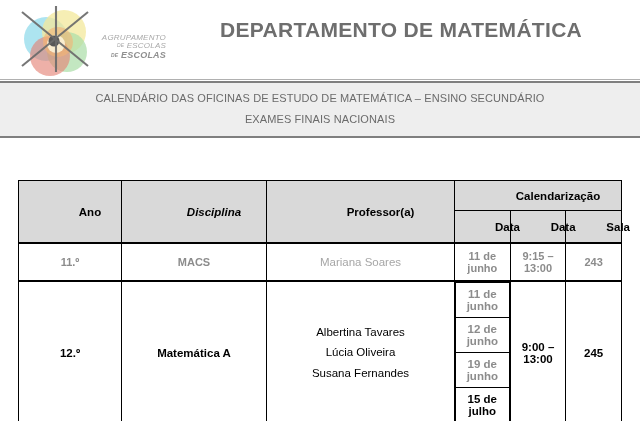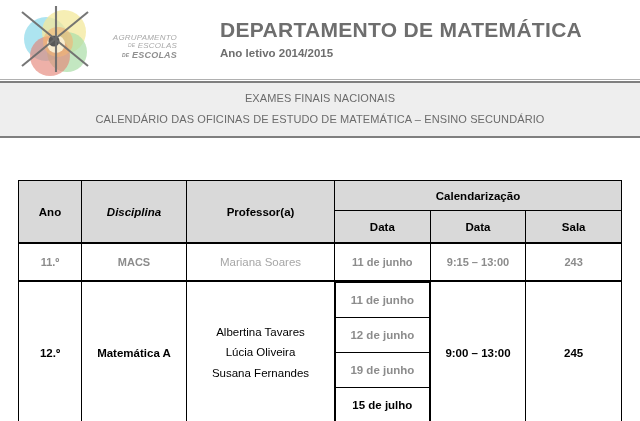--- a/index.html
+++ b/index.html
@@ -38,21 +38,21 @@
     width: 160px;
     height: 74px;
   }
   #logo-mark {
     position: absolute;
     left: 0; top: 0;
     width: 90px; height: 74px;
   }
   #logo-wordmark {
     position: absolute;
-    left: 81px; top: 30px;
+    left: 70px; top: 30px;
     width: 84px;
     text-align: right;
     font-style: italic;
     color: #a9a9a9;
     line-height: 1.05;
     letter-spacing: 0.2px;
   }
   .wm1 { font-size: 8px; display: block; }
   .wm2 { font-size: 8px; display: block; }
   .wm3 { font-size: 9px; display: block; font-weight: bold; color: #8f8f8f; }
@@ -116,20 +116,21 @@
     border: 1px solid #000000;
     padding: 0;
     text-align: center;
     vertical-align: middle;
   }
   #schedule-table th {
     background: #d9d9d9;
     font-weight: bold;
     color: #000000;
     font-size: 11.5px;
+    padding-left: 40px;
   }
   .th-ano     { width: 62px;  }
   .th-disc    { width: 104px; font-style: italic; }
   .th-prof    { width: 147px; }
   .th-data    { width: 140px; }
   .th-hora    { width: 102px; }
   .th-sala    { width: 49px;  }
 
   .hdr-tall  { height: 60px; }
   .hdr-cal   { height: 29px; }
@@ -213,28 +214,27 @@
     </div>
     <div id="logo-wordmark">
       <span class="wm1">AGRUPAMENTO</span>
       <span class="wm2"><span class="wm-sm">DE</span> <span>ESCOLAS</span></span>
       <span class="wm3"><span class="wm-sm">DE</span> <span>ESCOLAS</span></span>
     </div>
   </div>
 
   <div id="title-block">
     <div id="dept-title">DEPARTAMENTO DE MATEMÁTICA</div>
-    <div id="school-year">Ano letivo 2014/2015</div>
   </div>
 </div>
 <div id="header-divider"></div>
 
 <div id="subtitle-band">
+  <div id="subtitle-line-1" class="subtitle-line">CALENDÁRIO DAS OFICINAS DE ESTUDO DE MATEMÁTICA – ENSINO SECUNDÁRIO</div>
   <div id="subtitle-line-2" class="subtitle-line">EXAMES FINAIS NACIONAIS</div>
-  <div id="subtitle-line-1" class="subtitle-line">CALENDÁRIO DAS OFICINAS DE ESTUDO DE MATEMÁTICA – ENSINO SECUNDÁRIO</div>
 </div>
 
 <table id="schedule-table">
   <thead>
     <tr>
       <th class="th-ano hdr-tall" rowspan="2">Ano</th>
       <th class="th-disc hdr-tall" rowspan="2">Disciplina</th>
       <th class="th-prof hdr-tall" rowspan="2">Professor(a)</th>
       <th class="hdr-cal" colspan="3">Calendarização</th>
     </tr>

